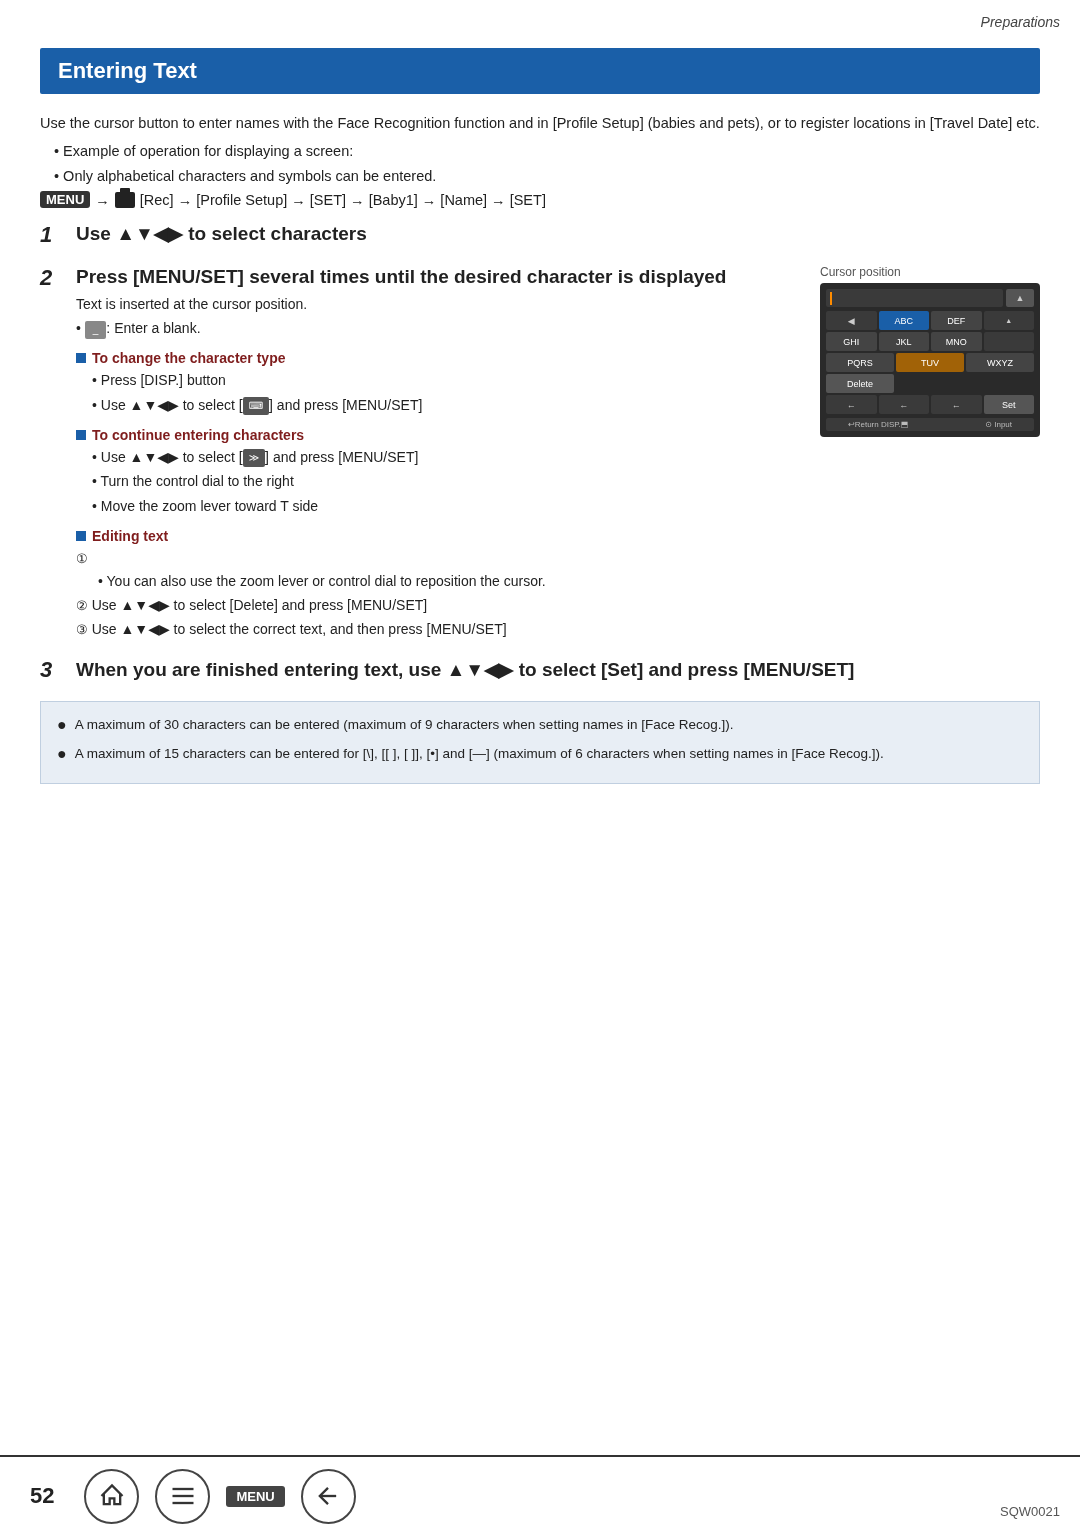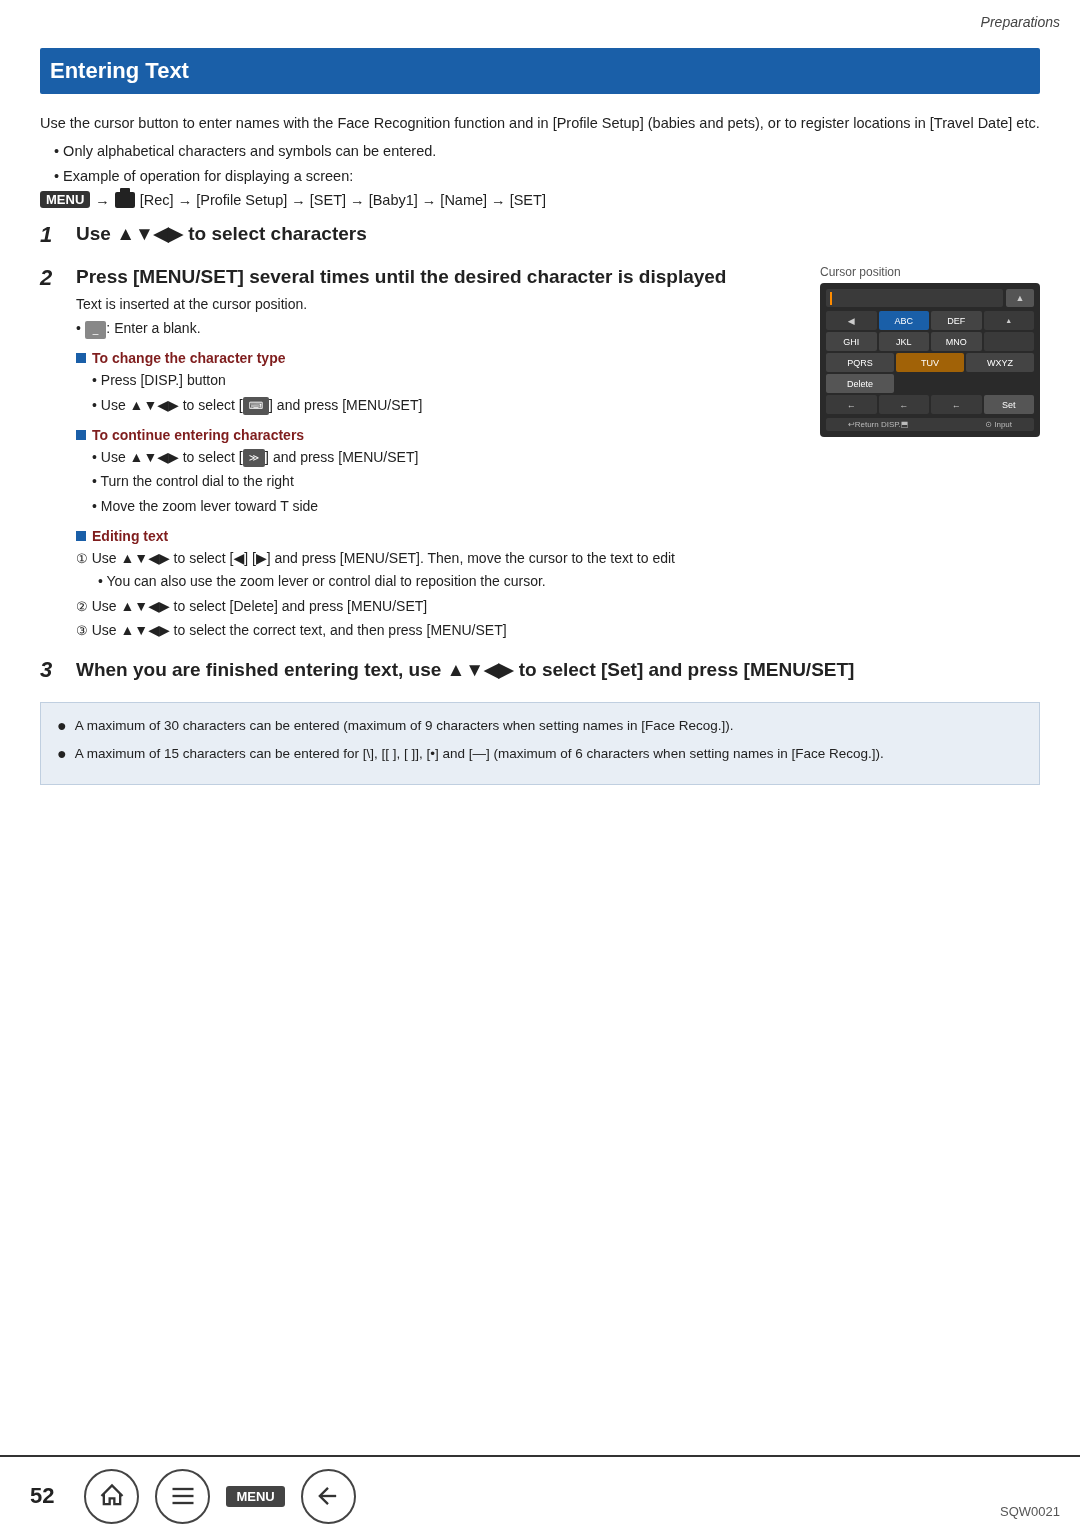--- a/index.html
+++ b/index.html
@@ -32,21 +32,21 @@
       right: 40px;
       bottom: 90px;
     }
 
     
     .section-header {
       background: #1a5fa8;
       color: #ffffff;
       font-size: 22px;
       font-weight: bold;
-      padding: 10px 10px;
+      padding: 10px 18px;
       margin-bottom: 18px;
       border-radius: 2px;
     }
 
     
     .intro-text {
       font-size: 14.5px;
       line-height: 1.55;
       margin-bottom: 6px;
       color: #222;
@@ -280,22 +280,22 @@
 </head>
 <body>
 
 <div class="top-label">Preparations</div>
 
 <div class="content">
 
   <div class="section-header">Entering Text</div>
 
   <div class="intro-text">Use the cursor button to enter names with the Face Recognition function and in [Profile Setup] (babies and pets), or to register locations in [Travel Date] etc.</div>
+  <div class="bullet-item">• <span>Example of operation for displaying a screen:</span></div>
   <div class="bullet-item">• <span>Only alphabetical characters and symbols can be entered.</span></div>
-  <div class="bullet-item">• <span>Example of operation for displaying a screen:</span></div>
 
   <div class="path-line">
     <span class="menu-badge">MENU</span>
     <span>→</span>
 
     <span style="display:inline-block; width:20px; height:16px; background:#222; border-radius:2px; position:relative; vertical-align:middle; margin:0 2px;">
       <span style="position:absolute;top:-4px;left:5px;width:10px;height:5px;background:#222;border-radius:1px 1px 0 0;"></span>
     </span>
     <span>[Rec] → [Profile Setup] → [SET] → [Baby1] → [Name] → [SET]</span>
   </div>
@@ -330,21 +330,20 @@
           <div class="sub-text-indent">• Use ▲▼◀▶ to select [<span style="display:inline-block;background:#555;color:#fff;font-size:10px;padding:1px 6px;border-radius:2px;vertical-align:middle;">≫</span>] and press [MENU/SET]</div>
           <div class="sub-text-indent">• Turn the control dial to the right</div>
           <div class="sub-text-indent">• Move the zoom lever toward T side</div>
 
           <div class="section-label">
             <span class="blue-square"></span>
             <span>Editing text</span>
           </div>
           <div class="num-list-item">
             <span class="circled-num">①</span>
-            <span>Use ▲▼◀▶ to select [◀] [▶] and press [MENU/SET]. Then, move the cursor to the text to edit</span>
           </div>
           <div class="sub-text-indent" style="margin-left:22px;">• You can also use the zoom lever or control dial to reposition the cursor.</div>
           <div class="num-list-item">
             <span class="circled-num">②</span>
             <span>Use ▲▼◀▶ to select [Delete] and press [MENU/SET]</span>
           </div>
           <div class="num-list-item">
             <span class="circled-num">③</span>
             <span>Use ▲▼◀▶ to select the correct text, and then press [MENU/SET]</span>
           </div>

